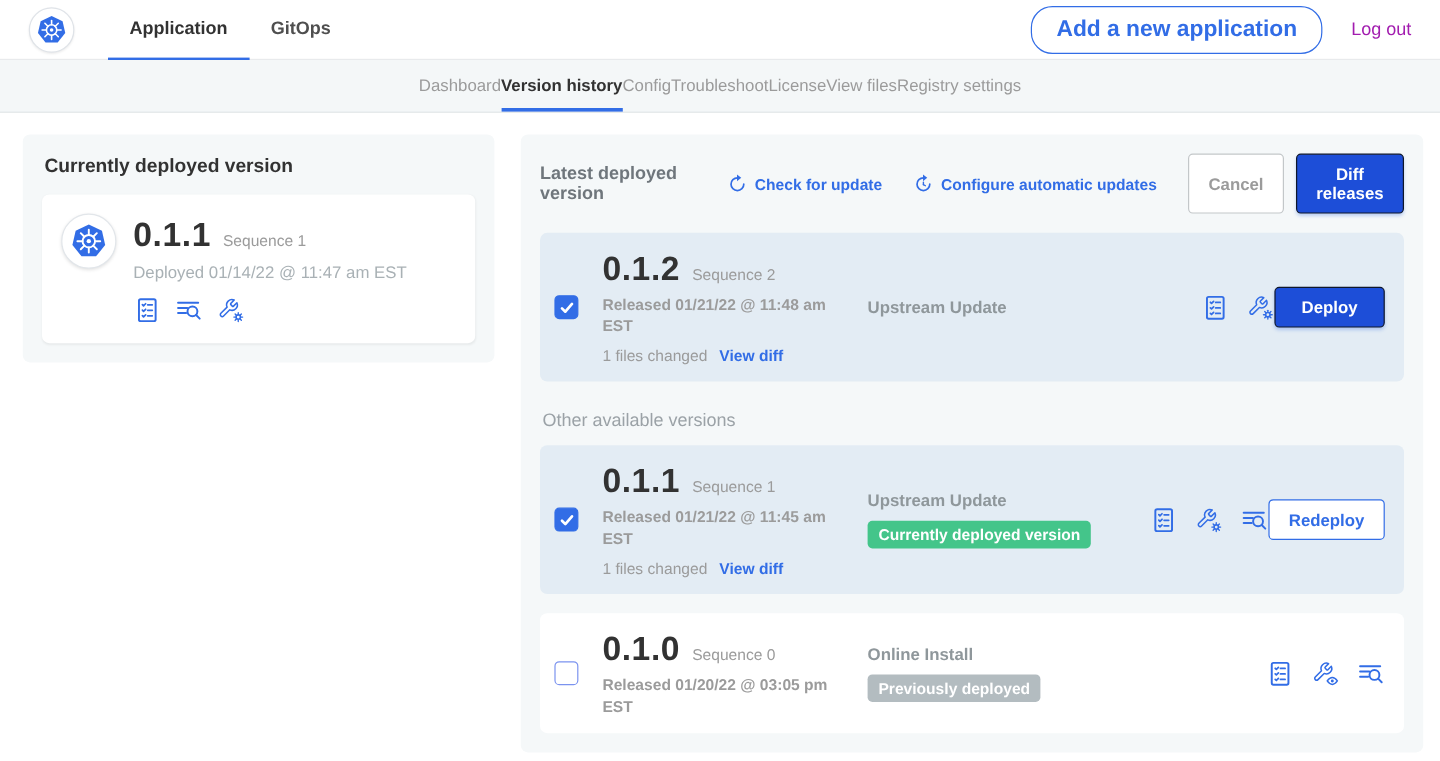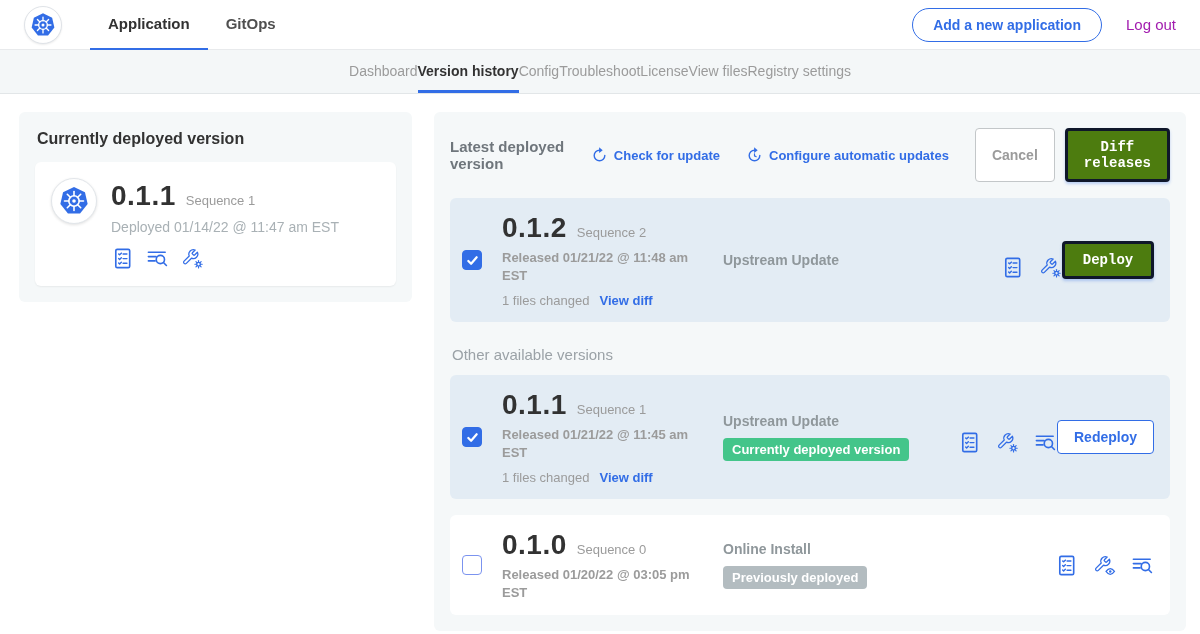--- a/index.html
+++ b/index.html
@@ -11,21 +11,21 @@
     display:flex; align-items:center; padding:0 24px; }
   .brand-logo { width:38px; height:38px; border-radius:50%; background:#fff;
     border:1px solid #dfe3e8; display:flex; align-items:center; justify-content:center;
     box-shadow:0 1px 2px rgba(0,0,0,.08); margin-right:28px; flex:none; }
   .top-tabs { display:flex; height:50px; }
   .top-tab { display:flex; align-items:center; padding:0 18px; font-size:15px;
     color:#4f4f4f; font-weight:700; cursor:pointer; border-bottom:2px solid transparent; }
   .top-tab.active { color:#323232; border-bottom:2px solid #326de6; }
   .header-right { margin-left:auto; display:flex; align-items:center; gap:24px; }
   .pill-btn { border:1px solid #326de6; color:#326de6; background:#fff; font-weight:700;
-    font-size:14px; padding:8px 20px; border-radius:18px; cursor:pointer;
+    font-size:19px; padding:8px 20px; border-radius:18px; cursor:pointer;
     font-family:inherit; }
   .logout { font-size:15px; color:#a21caf; cursor:pointer; }
 
   
   .sub-nav { height:44px; background:#f4f7f8; border-bottom:1px solid #e2e6e8;
     display:flex; align-items:stretch; justify-content:center; }
   .sub-nav-item { display:flex; align-items:center; font-size:14px; color:#9b9b9b;
     cursor:pointer; border-bottom:3px solid transparent; padding-top:2px; }
   .sub-nav-item.active { color:#323232; font-weight:700; border-bottom:3px solid #326de6; }
 
@@ -51,22 +51,22 @@
   .right-panel { flex:1; background:#f5f8f9; border-radius:6px; padding:16px; margin-left:22px; }
   .panel-head { display:flex; align-items:center; }
   .panel-title { font-size:15px; font-weight:700; color:#6f767c; margin-right:16px; }
   .link-action { display:flex; align-items:center; gap:6px; color:#326de6; font-size:13px;
     font-weight:700; cursor:pointer; margin-right:26px; white-space:nowrap; }
   .link-action svg { width:17px; height:17px; }
   .head-buttons { margin-left:auto; display:flex; gap:10px; }
   .btn { font-family:inherit; font-size:14px; font-weight:700; border-radius:4px;
     padding:8px 16px; cursor:pointer; }
   .btn.ghost { background:#fff; border:1px solid #c3c7c9; color:#9b9b9b; }
-  .btn.primary { background:#4d7c0f; border:3px solid #0f172a; color:#fff;
-    box-shadow:0 2px 3px rgba(50,109,230,.3);font-family:Liberation Mono, monospace; }
+  .btn.primary { background:#1d4ed8; border:1px solid #0f172a; color:#fff;
+    box-shadow:0 2px 3px rgba(50,109,230,.3); }
   .btn.secondary { background:#fff; border:1px solid #326de6; color:#326de6; }
 
   .other-title { font-size:15px; color:#9ba2a7; margin:24px 2px 12px; }
 
   .vrow { border-radius:6px; padding:14px 16px 14px 12px; display:flex; align-items:center;
     background:#fff; margin-top:16px; }
   .vrow.selected { background:#e3ecf4; }
   .checkbox { width:20px; height:20px; border-radius:4px; background:#fff;
     border:1px solid #7b93ef; flex:none; margin-right:20px; cursor:pointer;
     display:flex; align-items:center; justify-content:center; }
@@ -78,21 +78,21 @@
   .vreleased { font-size:13px; font-weight:700; color:#9b9b9b; margin-top:5px;
     line-height:1.35; width:200px; }
   .vfiles { font-size:13px; color:#9b9b9b; margin-top:9px; display:flex; gap:10px; }
   .viewdiff { color:#326de6; font-weight:700; cursor:pointer; }
 
   .vmid { width:190px; flex:none; margin-left:16px; align-self:center; }
   .vsource { font-size:14px; font-weight:700; color:#8f979b; }
   .vbadge { display:inline-block; margin-top:9px; font-size:13px; font-weight:700;
     color:#fff; padding:4px 9px; border-radius:4px; }
 
-  .vactions { margin-left:auto; display:flex; align-items:flex-end; }
+  .vactions { margin-left:auto; display:flex; align-items:center; }
   .vicons { display:flex; align-items:center; gap:15px; }
   .vactions .btn { min-width:92px; text-align:center; }
 </style>
 </head>
 <body>
 
 <svg width="0" height="0" style="position:absolute">
   <defs>
     <symbol id="sym-k8s" viewBox="0 0 36 36">
       <polygon points="18,4 28.95,9.27 31.65,21.12 24.07,30.61 11.93,30.61 4.35,21.12 7.05,9.27" fill="#326de6"></polygon>

